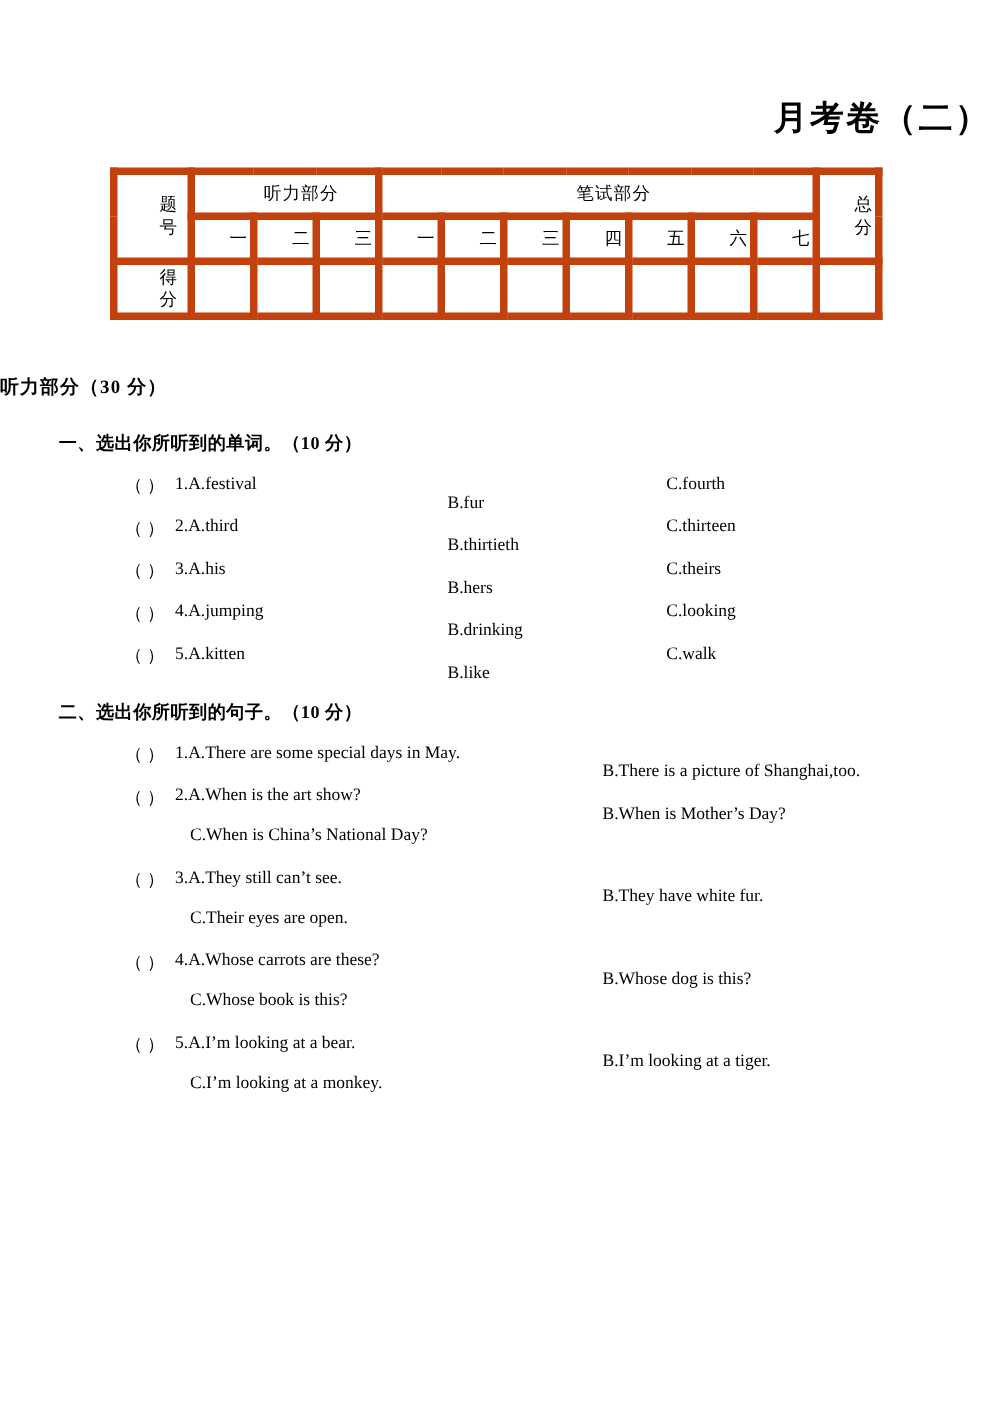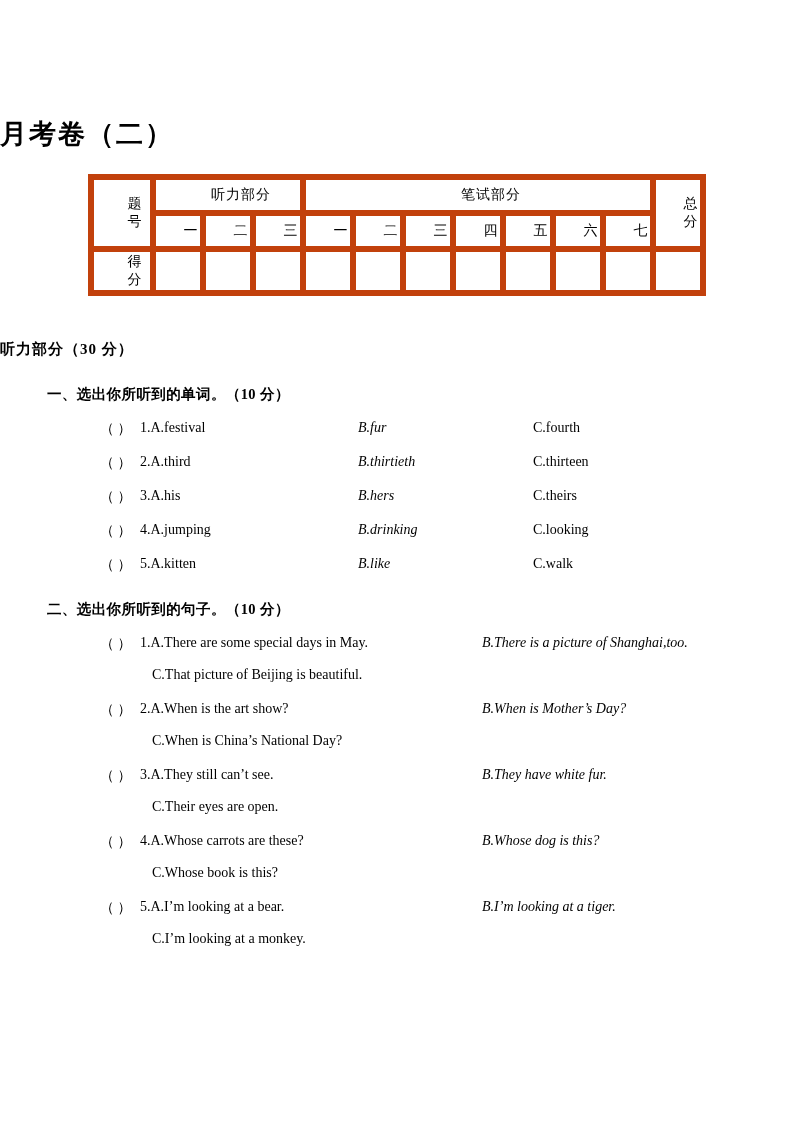--- a/index.html
+++ b/index.html
@@ -15,27 +15,27 @@
     position: relative;
   }
   .page {
     width: 793px;
     height: 1122px;
     box-sizing: border-box;
     padding: 0;
     position: relative;
   }
   .doc-title {
-    text-align: left;
+    text-align: right;
     font-family: "Liberation Serif", serif;
     font-weight: bold;
     font-size: 27px;
     letter-spacing: 2px;
     margin: 0;
-    padding-top: 116px;
+    padding-top: 76px;
   }
   .subtitle {
     text-align: center;
     font-size: 13.5px;
     font-family: "Liberation Serif", serif;
     margin-top: 22px;
     letter-spacing: 0.5px;
   }
   .subtitle .gap {
     display: inline-block;
@@ -92,23 +92,22 @@
     letter-spacing: 0;
   }
   .opt-row .a {
     position: absolute;
     left: 40px;
     top: 0;
     white-space: nowrap;
   }
   .opt-row .b {
     position: absolute;
-    top: 0;
+    top: 15px;
     white-space: nowrap;
-    font-style: italic;
   }
   .opt-row .c {
     position: absolute;
     top: 0;
     white-space: nowrap;
   }
   .words .b { left: 258px; }
   .words .c { left: 433px; }
   .sentences .b { left: 370px; margin-left: 12px; }
   .cont-row {
@@ -204,21 +203,20 @@
   </div>
 
   <div class="q-block">
     <div class="q-head">二、选出你所听到的句子。（10 分）</div>
 
     <div class="opt-row sentences">
       <span class="paren">（            ）</span>
       <span class="a">1.A.There are some special days in May.</span>
       <span class="b">B.There is a picture of Shanghai,too.</span>
     </div>
-    <div class="cont-row">C.That picture of Beijing is beautiful.</div>
 
     <div class="opt-row sentences">
       <span class="paren">（            ）</span>
       <span class="a">2.A.When is the art show?</span>
       <span class="b">B.When is Mother’s Day?</span>
     </div>
     <div class="cont-row">C.When is China’s National Day?</div>
 
     <div class="opt-row sentences">
       <span class="paren">（            ）</span>

